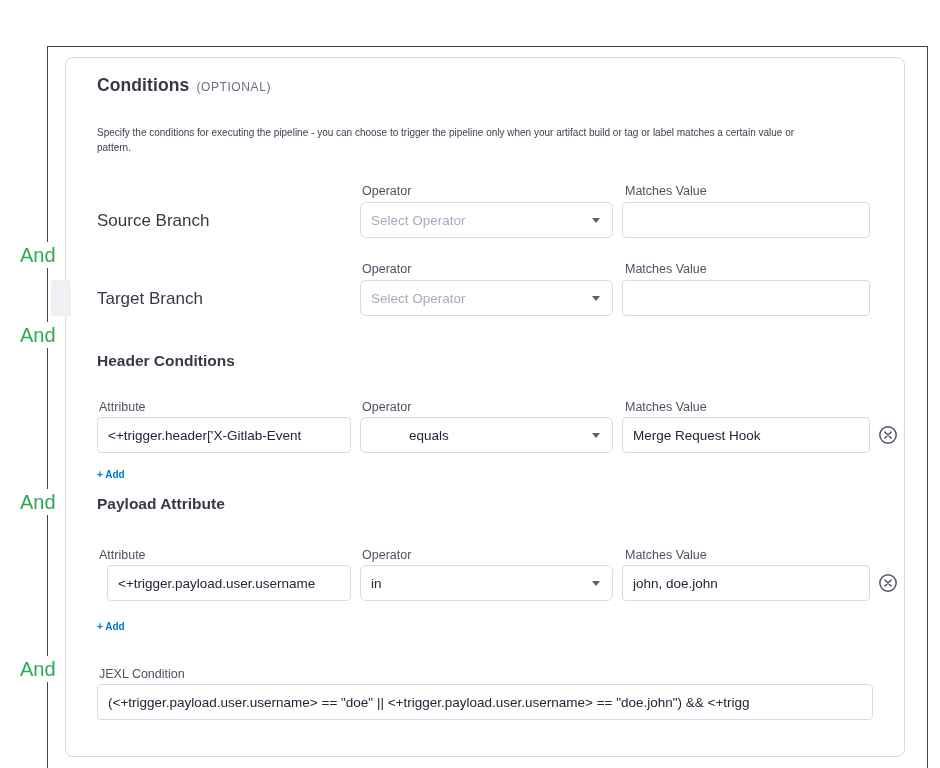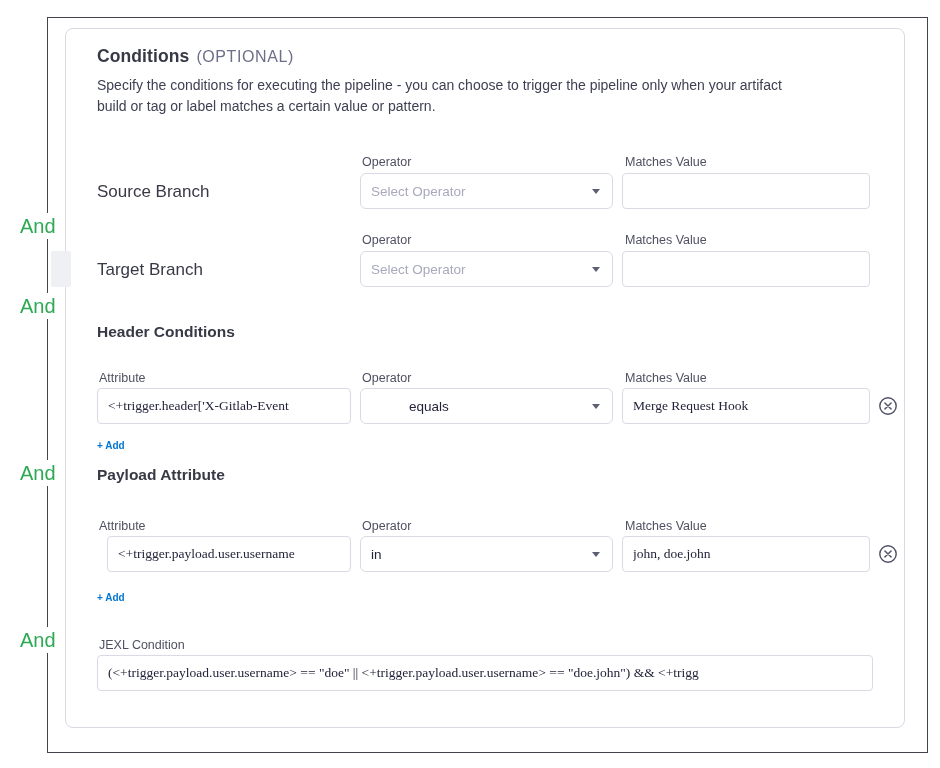--- a/index.html
+++ b/index.html
@@ -1,37 +1,37 @@
 <!DOCTYPE html>
 <html><head>
 <meta charset="utf-8">
 <style>
   * { margin:0; padding:0; box-sizing:border-box; }
   html,body { width:940px; height:768px; background:#ffffff; overflow:hidden;
               font-family:"Liberation Sans","DejaVu Sans",sans-serif; }
-  .abs { position:absolute; }
+  .abs { position:absolute;margin-top:29px; }
 
   .frame { left:47px; top:17px; width:881px; height:736px;
            border:1.5px solid #43444c; background:#ffffff; }
   .card  { left:65px; top:28px; width:840px; height:700px;
            border:1px solid #d8d9e3; border-radius:8px; background:#ffffff; }
 
   .title-row { left:97px; top:46px; display:flex; align-items:baseline; gap:7px; }
   .panel-title { font-size:17.5px; font-weight:700; color:#383946; letter-spacing:.1px; }
-  .optional-tag { font-size:16px; color:#6c6e8a; letter-spacing:.6px; }
+  .optional-tag { font-size:12px; color:#6c6e8a; letter-spacing:.6px; }
 
-  .desc { left:97px; top:75px; width:708px; font-size:14px; line-height:1.5;
+  .desc { left:97px; top:96px; width:708px; font-size:10px; line-height:1.5;
           color:#3d3f52; }
 
   .field-label { font-size:12.5px; color:#4f5162; }
   .row-label   { font-size:17px; color:#383946; }
   .section-h   { font-size:15.5px; font-weight:700; color:#383946; }
 
   .tb { height:36px; border:1px solid #d9dae6; border-radius:4px; background:#fff;
-        font-family:Liberation Serif, serif;
+        font-family:Liberation Sans, sans-serif;
         font-size:13.5px; color:#23243a; padding:0 10px; outline:none; width:100%; }
   .tb::placeholder { color:#a8a9bc; }
 
   .select { height:36px; border:1px solid #d9dae6; border-radius:6px; background:#fff;
             display:flex; align-items:center; justify-content:space-between;
             padding:0 12px 0 10px; cursor:pointer; }
   .select .sel-text { font-size:13.5px; color:#23243a; }
   .select .sel-text.placeholder { color:#a8a9bc; }
   .caret { width:0; height:0; border-left:4.5px solid transparent;
            border-right:4.5px solid transparent; border-top:5.5px solid #5d5f74; }

